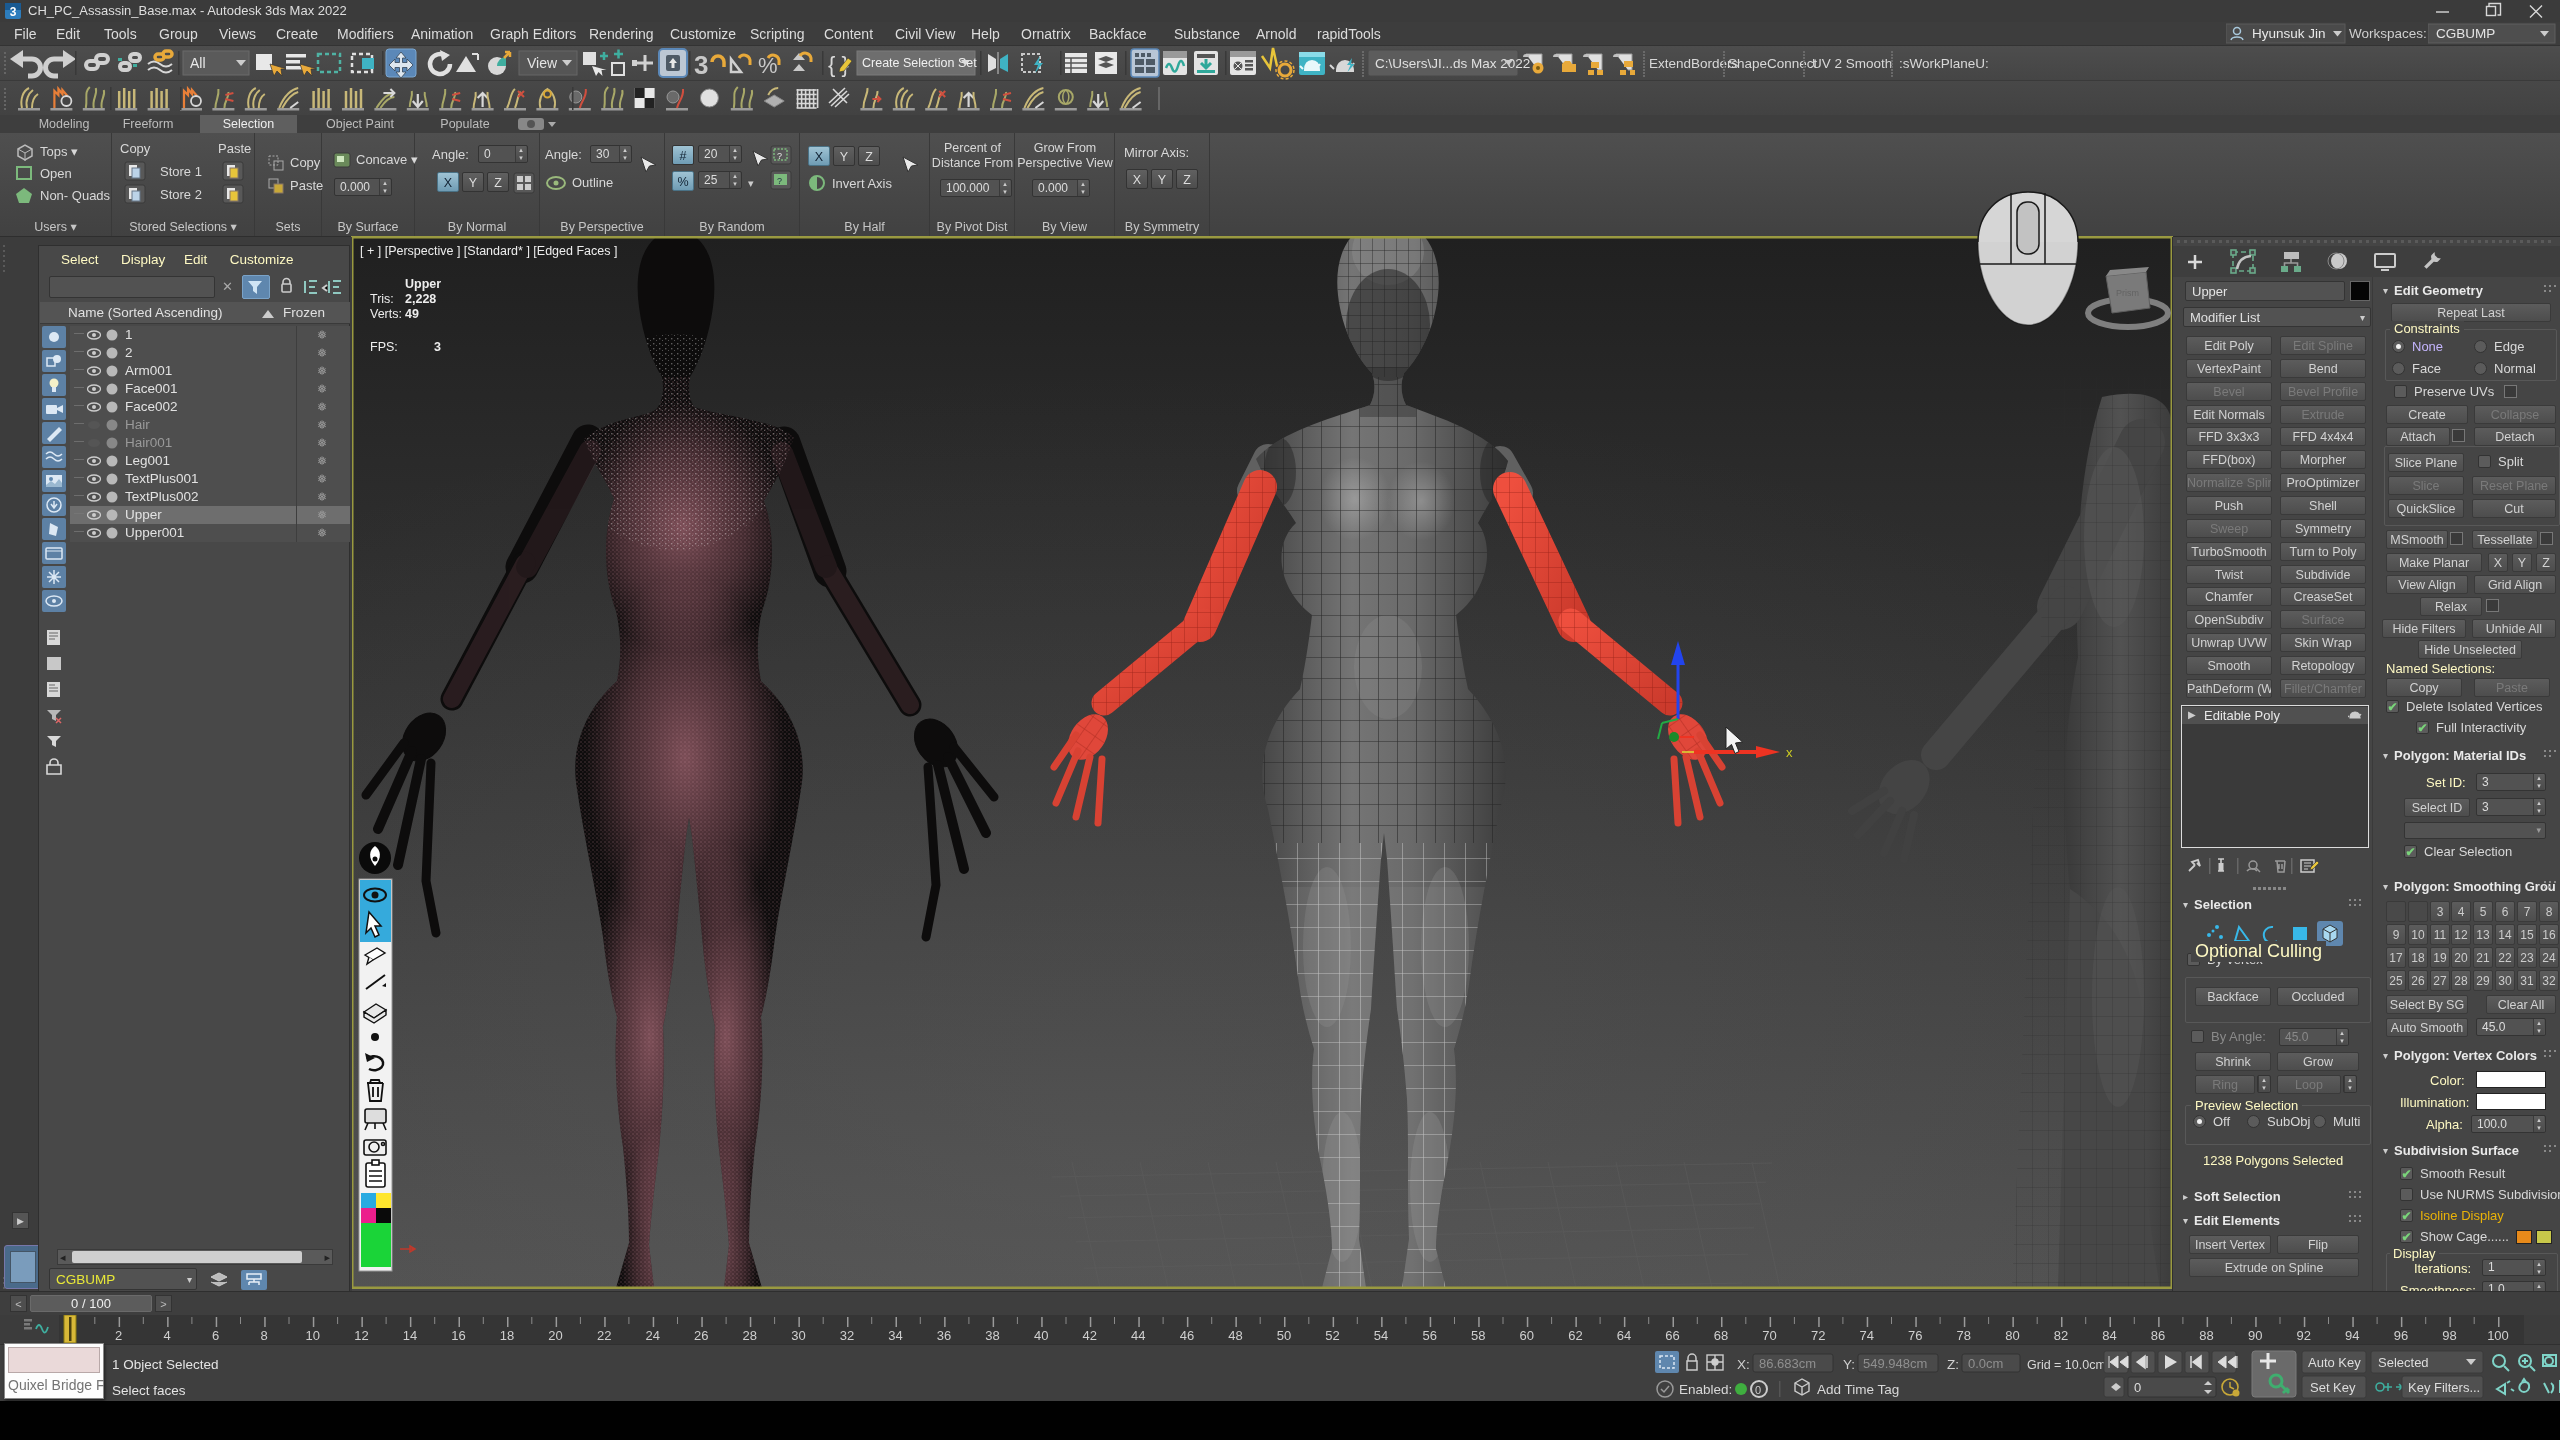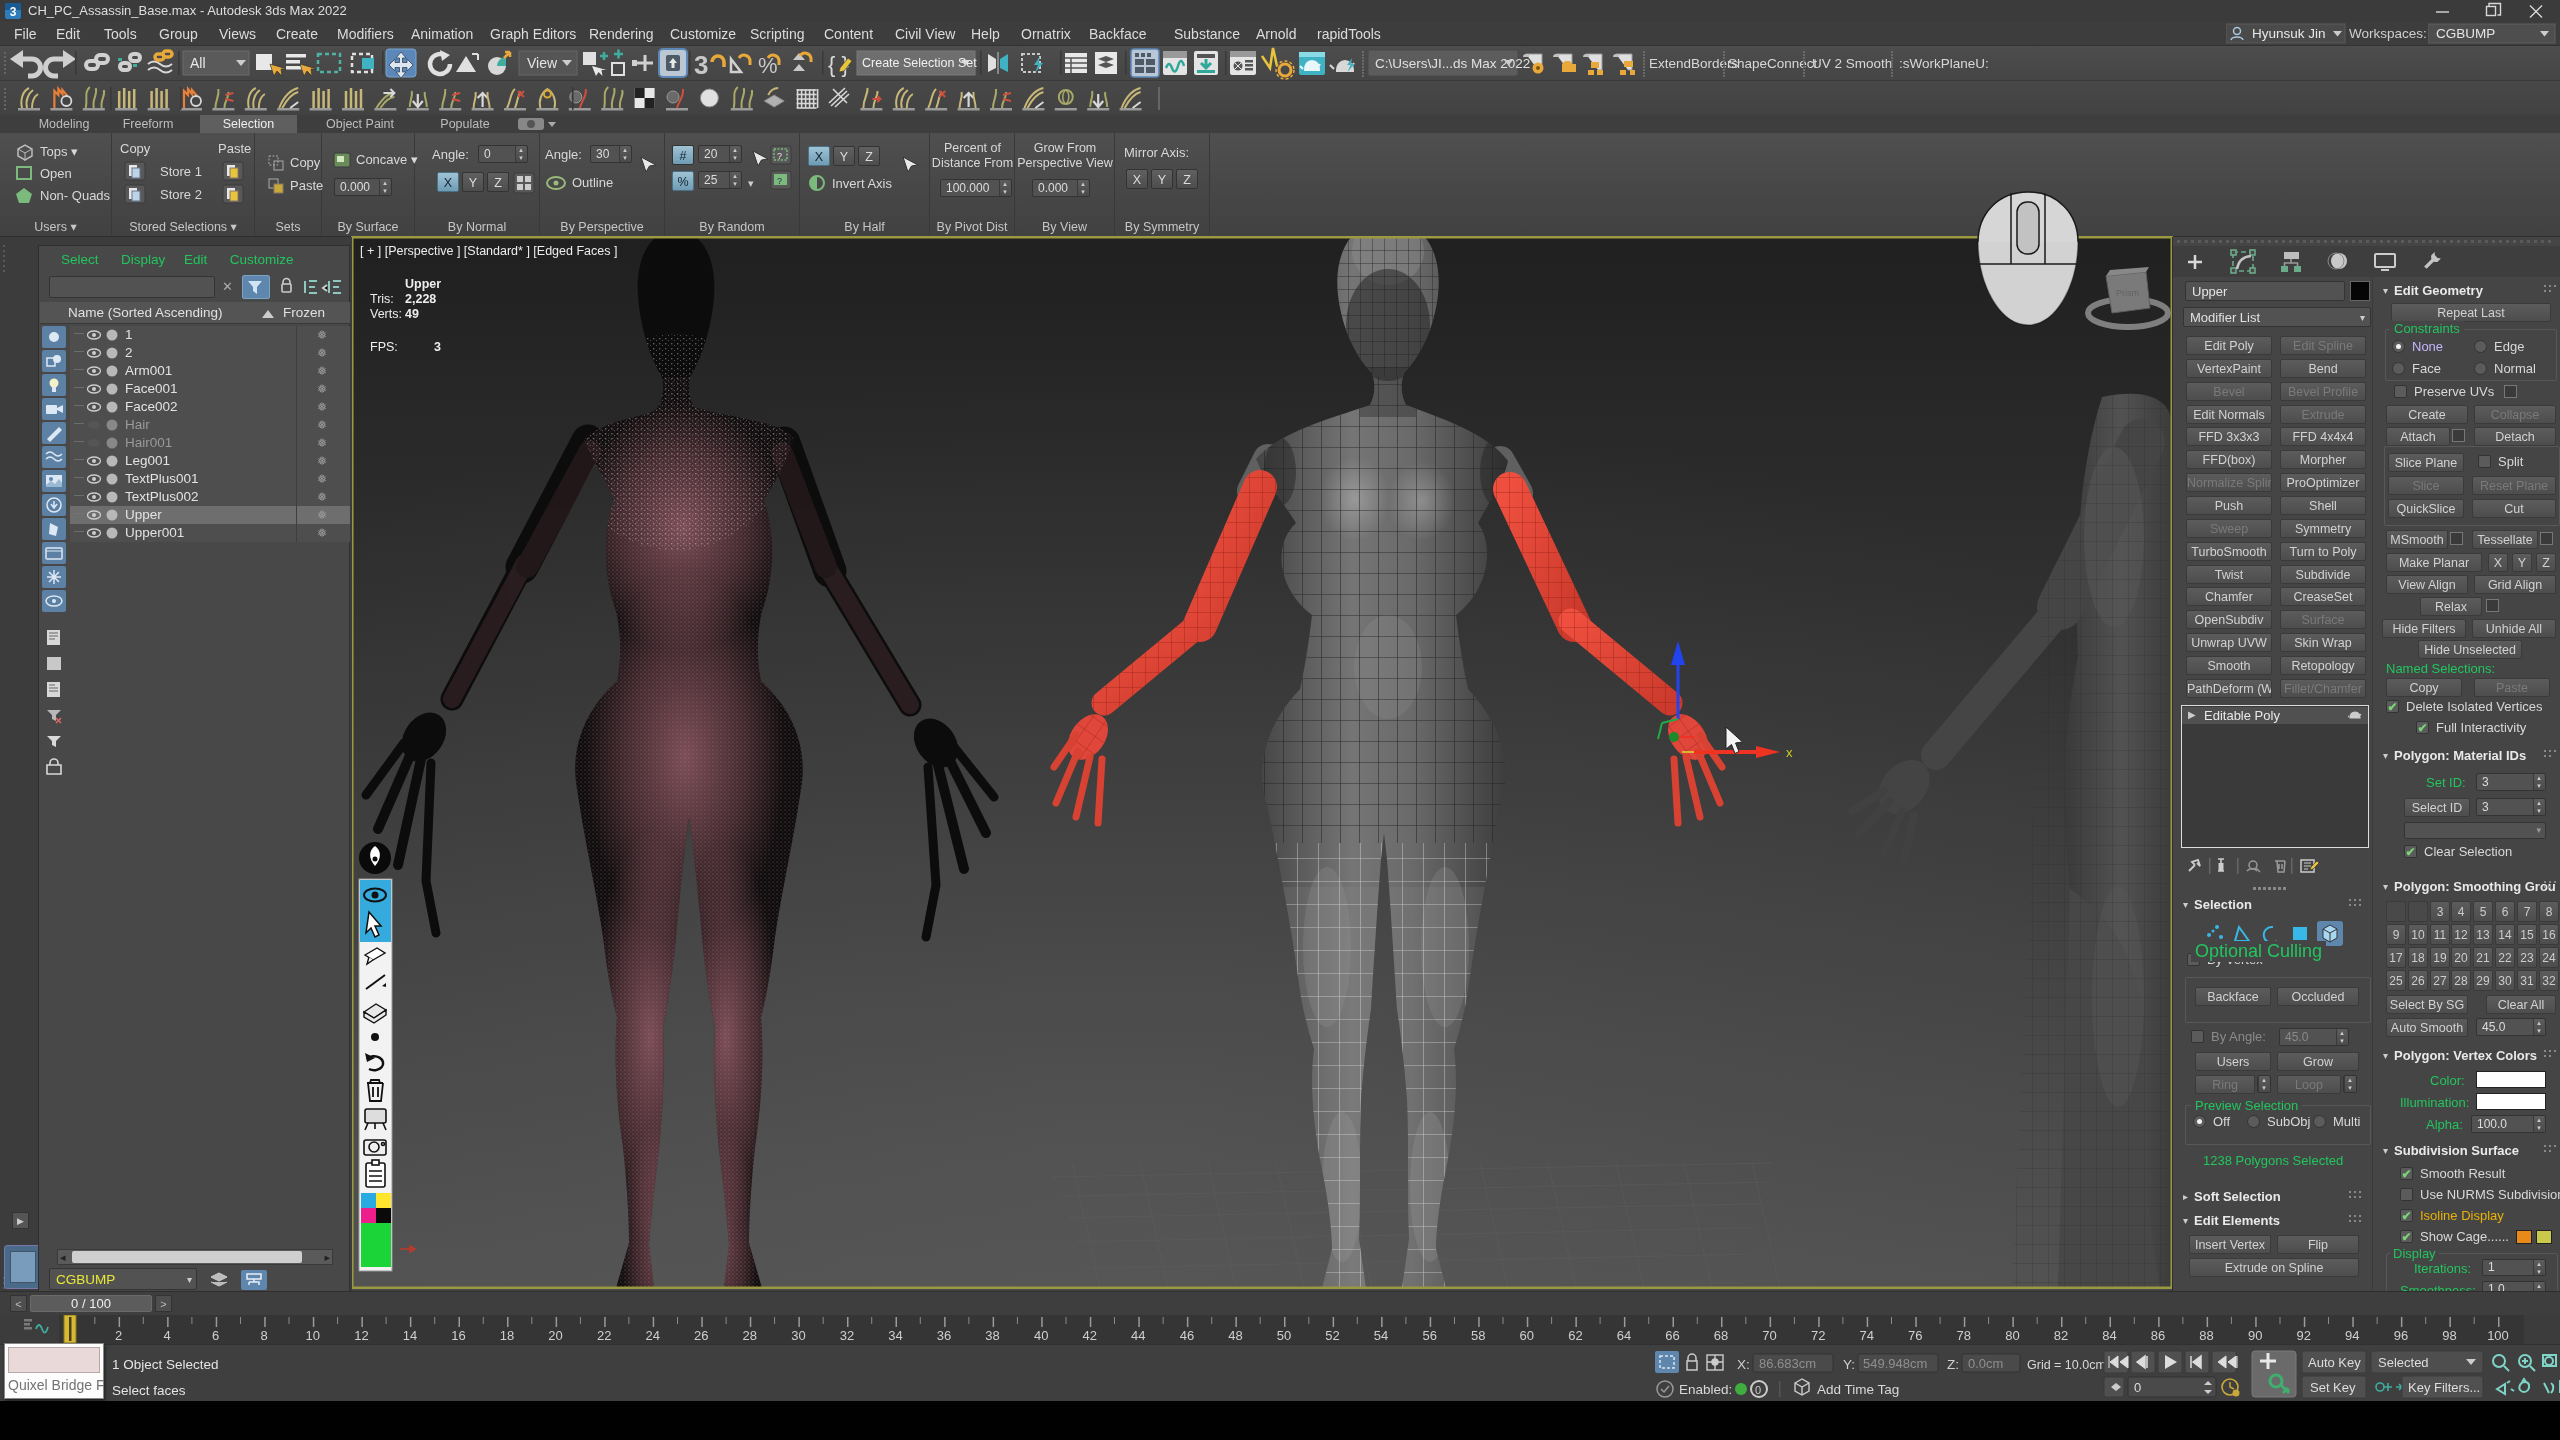--- a/index.html
+++ b/index.html
@@ -18,21 +18,21 @@
 .spin{position:absolute;background:#525252;border:1px solid #333;border-radius:2px;color:#ddd;font-size:12px;padding-left:5px}
 .spin i{position:absolute;right:1px;top:0;bottom:0;width:11px;background:linear-gradient(#5d5d5d,#4a4a4a);border-left:1px solid #3a3a3a;font-style:normal;font-size:7px;color:#ccc;text-align:center;line-height:8px}
 .xyz{position:absolute;width:22px;height:20px;line-height:20px;text-align:center;border:1px solid #333;border-radius:2px;background:linear-gradient(#606060,#4d4d4d);color:#ddd;font-size:12.5px}
 .xyz.on{background:linear-gradient(#9fc3d4,#6f9cb4);color:#123;border-color:#4a7286}
 .rp{left:2172px;top:237px;width:388px;height:1076px;background:#454545;border-left:1px solid #2f2f2f}
 .pbtn{position:absolute;height:19px;line-height:18px;background:linear-gradient(#5c5c5c,#4d4d4d);border:1px solid #3a3a3a;border-radius:2px;color:#d2d2d2;font-size:12.5px;text-align:center;overflow:hidden;white-space:nowrap}
 .pbtn.dis{color:#7a7a7a}
 .hdr{position:absolute;color:#e9e9e9;font-weight:bold;font-size:13px}
 .hdr:before{content:"\25be";font-weight:normal;margin-right:6px;font-size:10px;color:#ccc;position:relative;top:-1px}
 .hdr.col:before{content:"\25b8"}
-.lab{position:absolute;color:#22c55e;font-size:12.5px;white-space:nowrap}
+.lab{position:absolute;color:#fef9c3;font-size:12.5px;white-space:nowrap}
 .chk{position:absolute;width:13px;height:13px;background:#5b5b5b;border:1px solid #333;border-radius:2px;color:#efefef;font-size:12px;line-height:12px;text-align:center;font-weight:bold}
 .rad{position:absolute;width:13px;height:13px;background:#5b5b5b;border:1px solid #333;border-radius:50%}
 .rad.on:after{content:"";position:absolute;left:3px;top:3px;width:5px;height:5px;border-radius:50%;background:#f2f2f2}
 .grp{position:absolute;border:1px solid #585858;border-radius:2px}
 .sg{position:absolute;width:22px;height:21px;line-height:21px;text-align:center;background:linear-gradient(#5c5c5c,#4d4d4d);border:1px solid #3a3a3a;border-radius:2px;color:#ccc;font-size:12px}
 .blackbar{left:0;top:1401px;width:2560px;height:39px;background:#010101}
 .tfield{position:absolute;background:#525252;border:1px solid #343434;border-radius:2px;color:#ccc;font-size:12px}
 </style></head><body>
 <div id="app">
 <div class="abs titlebar">
@@ -1426,21 +1426,21 @@
 </svg>
       <div class="chk" style="left:14px;top:716px;color:#7ad47a"></div>
       <div class="lab" style="left:34px;top:715px;color:#d8d8d8;font-size:13px">By Vertex</div>
       <div class="grp" style="left:12px;top:740px;width:186px;height:46px"></div>
       <div class="lab" style="left:18px;top:704px;background:#454545;padding:0 4px;font-size:18px">Optional Culling</div>
       <div class="pbtn" style="left:22px;top:750px;width:76px">Backface</div>
       <div class="pbtn" style="left:104px;top:750px;width:82px">Occluded</div>
       <div class="chk" style="left:18px;top:793px;color:#7ad47a"></div>
       <div class="lab" style="left:38px;top:792px;color:#8a8a8a;font-size:13px">By Angle:</div>
       <div class="spin" style="left:106px;top:791px;width:70px;height:18px;line-height:16px;color:#8a8a8a"><i>▴<br>▾</i>45.0</div>
-      <div class="pbtn" style="left:22px;top:815px;width:76px">Users</div>
+      <div class="pbtn" style="left:22px;top:815px;width:76px">Shrink</div>
       <div class="pbtn" style="left:104px;top:815px;width:82px">Grow</div>
       <div class="pbtn dis" style="left:22px;top:838px;width:60px">Ring</div>
       <div class="spin" style="left:84px;top:838px;width:14px;height:18px">
         <i>▴<br>▾</i>
       </div>
       <div class="pbtn dis" style="left:104px;top:838px;width:64px">Loop</div>
       <div class="spin" style="left:170px;top:838px;width:14px;height:18px">
         <i>▴<br>▾</i>
       </div>
       <div class="grp" style="left:12px;top:868px;width:186px;height:40px"></div>

